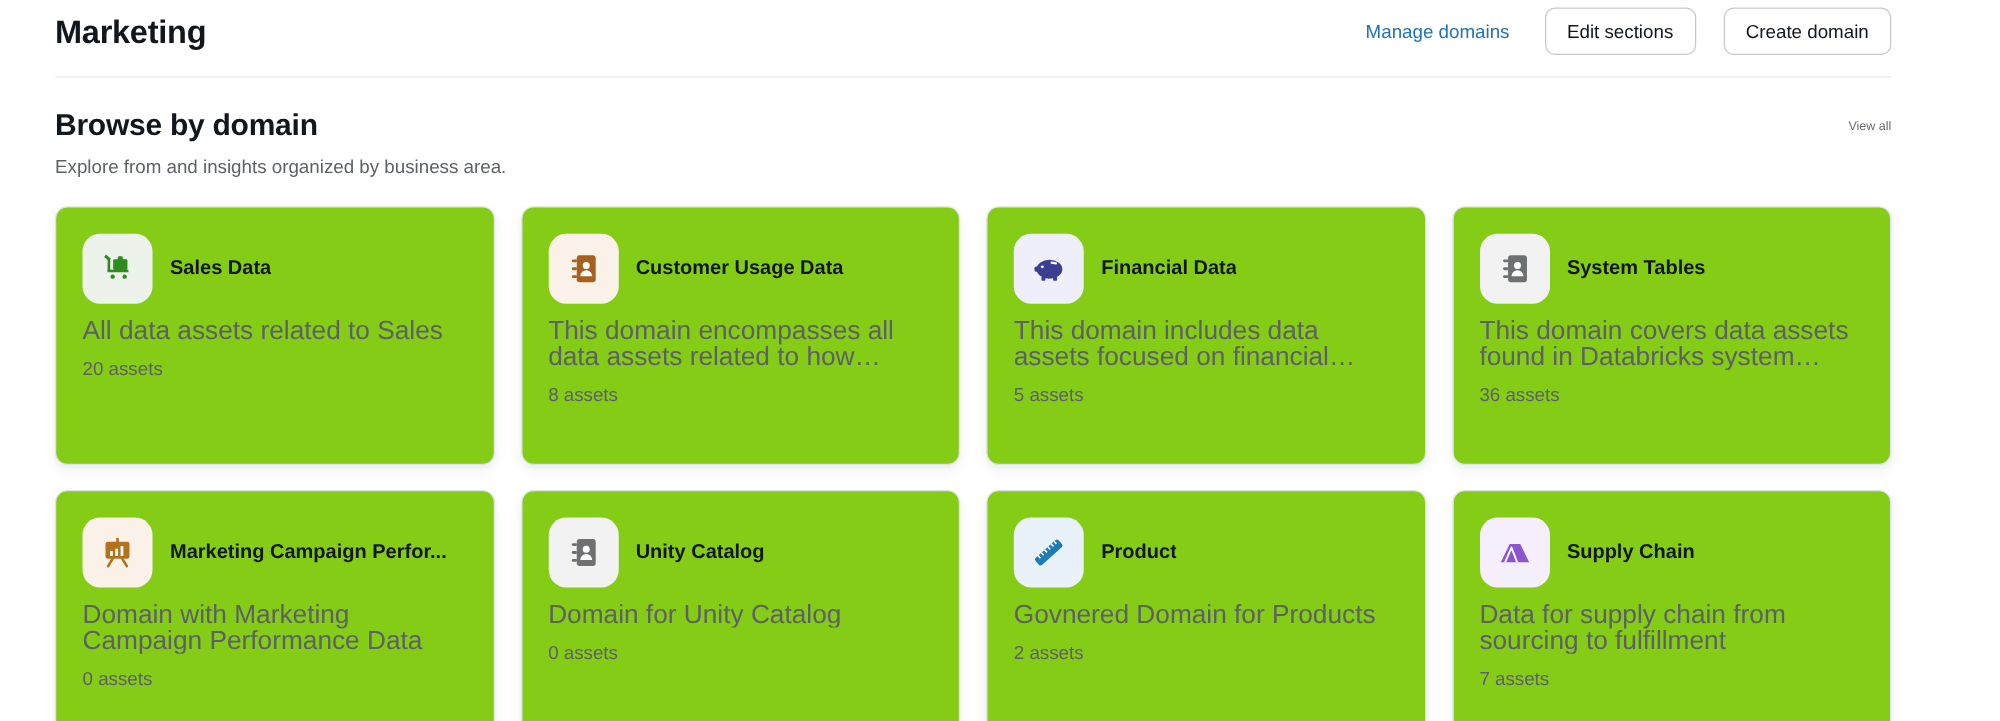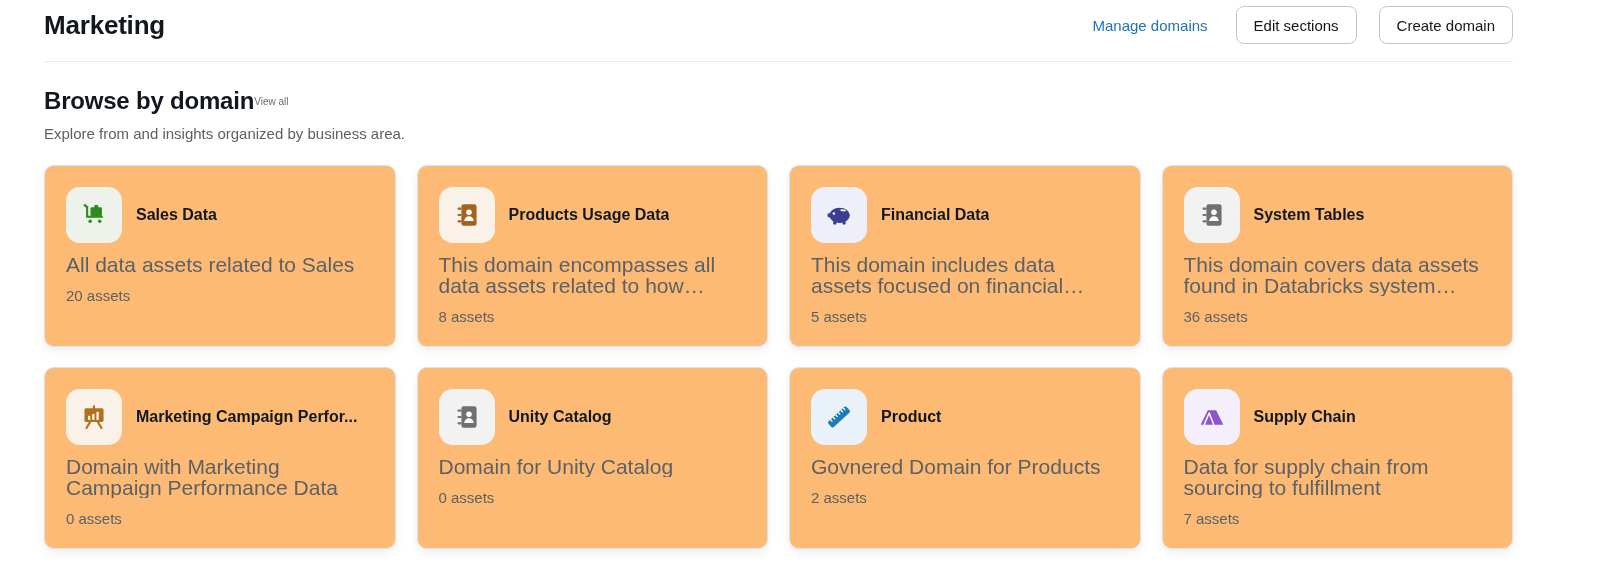--- a/index.html
+++ b/index.html
@@ -23,37 +23,37 @@
     font-family: inherit;
   }
   .btn {
     font-size: 15px; font-family: inherit; color: #11171C; background: #ffffff;
     border: 1px solid #C4C8CC; border-radius: 8px; height: 38px; padding: 0 17px;
     cursor: pointer;
   }
   .divider { border: none; border-top: 1px solid #E8EAEC; margin-top: 17px; }
 
   
-  .section-head { margin-top: 25px; display: flex; align-items: center; }
+  .section-head { margin-top: 25px; display: flex; justify-content: space-between; align-items: center; }
   .section-title { font-size: 24px; font-weight: 700; letter-spacing: -0.2px; }
   .view-all { font-size: 10px; color: #686C70; cursor: pointer; }
   .section-subtitle { margin-top: 10px; font-size: 15px; color: #5D6165; }
 
   
   .grid {
     margin-top: 23px;
     display: grid;
     grid-template-columns: repeat(4, 1fr);
     gap: 20px 21px;
   }
   .card {
-    background: #fdba74;
+    background: #84cc16;
     border: 1px solid #DFE2E6;
     border-radius: 10px;
-    height: 182px;
+    height: 207px;
     padding: 21px 21px 18px 21px;
     box-shadow: 0 2px 4px rgba(20,30,40,0.04), 0 5px 12px rgba(20,30,40,0.05);
     cursor: pointer;
     overflow: hidden;
   }
   .card-head { display: flex; align-items: center; gap: 14px; }
   .icon-tile {
     width: 56px; height: 56px; border-radius: 14px; flex: 0 0 56px;
     display: flex; align-items: center; justify-content: center;
   }
@@ -118,21 +118,21 @@
               <g>
                 <rect fill="currentColor" x="7.2" y="2.8" width="13" height="18.4" rx="2"></rect>
                 <rect fill="currentColor" x="3.8" y="5.6" width="3.6" height="1.9" rx="0.95"></rect>
                 <rect fill="currentColor" x="3.8" y="11.05" width="3.6" height="1.9" rx="0.95"></rect>
                 <rect fill="currentColor" x="3.8" y="16.5" width="3.6" height="1.9" rx="0.95"></rect>
                 <circle fill="#ffffff" cx="13.7" cy="9.7" r="2.4"></circle>
                 <path fill="#ffffff" d="M9.6 17.2 a4.1 4.1 0 0 1 8.2 0 Z"></path>
               </g>
             </svg>
           </div>
-          <div class="card-title">Products Usage Data</div>
+          <div class="card-title">Customer Usage Data</div>
         </div>
         <div class="card-desc">This domain encompasses all data assets related to how customers interact with...</div>
         <div class="card-assets">8 assets</div>
       </div>
       <div class="card">
         <div class="card-head">
           <div class="icon-tile" style="background:#EEEFF9;color:#3A3F92">
             <svg width="28" height="28" viewBox="0 0 24 24">
               <g>
                 <ellipse fill="currentColor" cx="12.5" cy="12.3" rx="8.8" ry="6.5"></ellipse>

